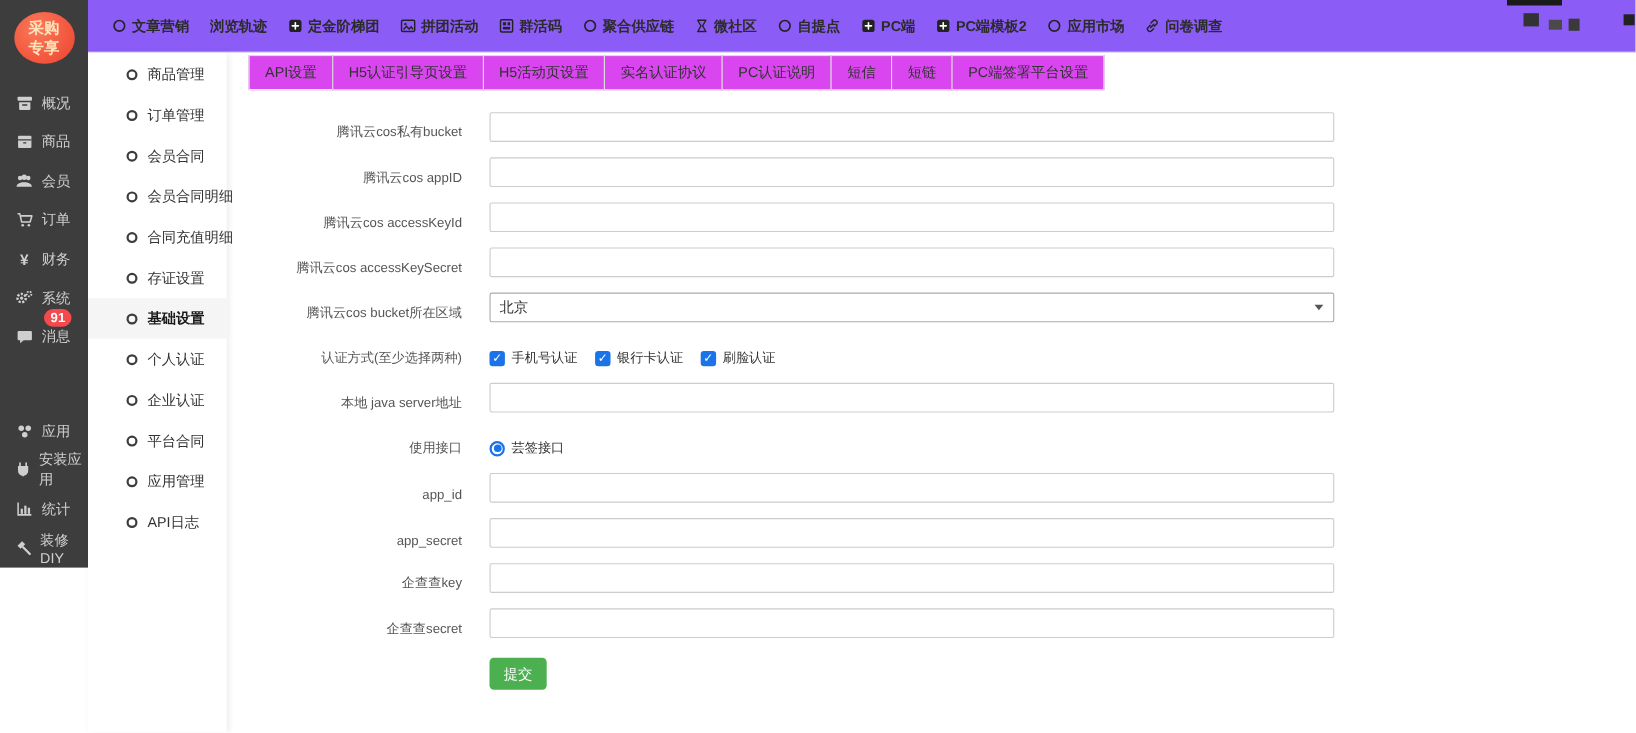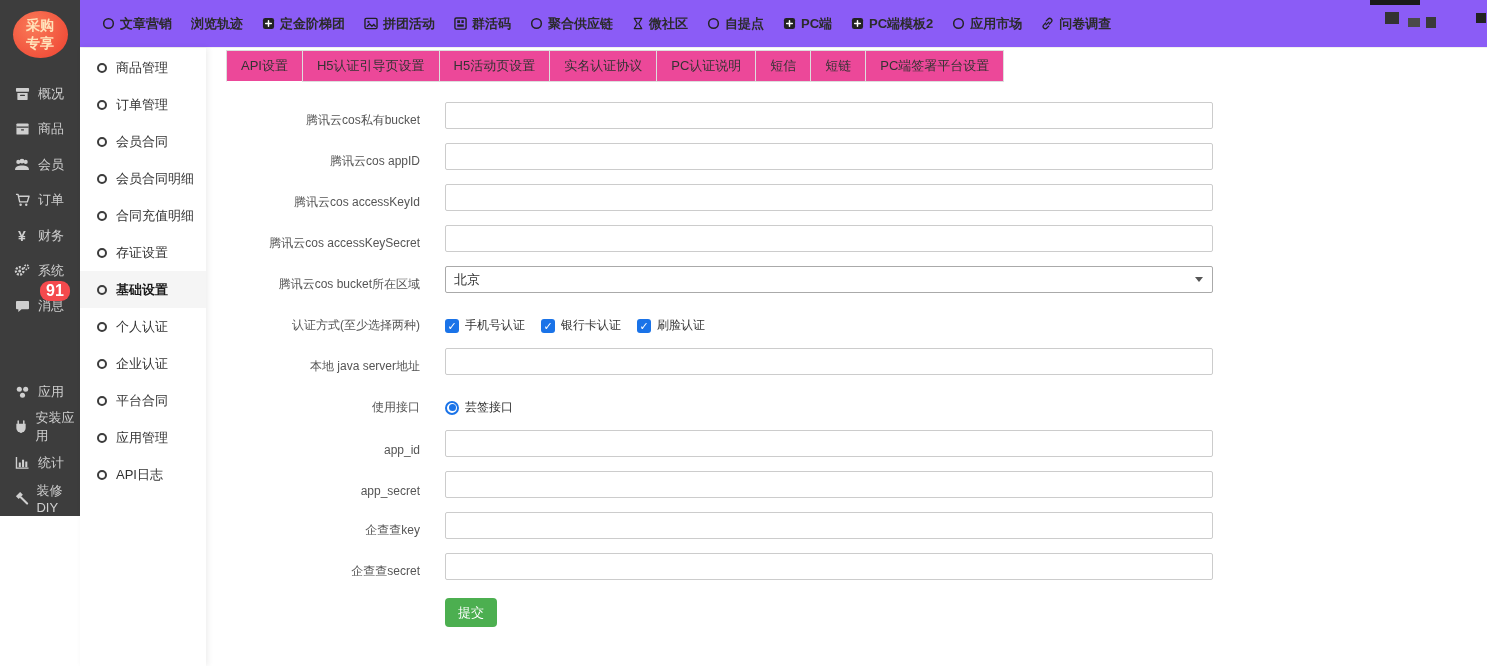--- a/index.html
+++ b/index.html
@@ -11,21 +11,21 @@
   .rail { width:80px; height:516px; background:#3d3d3d; flex:0 0 80px; display:flex; flex-direction:column; }
   .logo { width:55px; height:55px; border-radius:50%; margin:11px auto 18px auto;
     background:radial-gradient(circle at 38% 32%, #f97a58, #ee4130);
     display:flex; flex-direction:column; align-items:center; justify-content:center;
     color:#ffe3ba; font-size:14px; font-weight:bold; line-height:1.25; }
   .ritem { position:relative; display:flex; align-items:center; height:41px; padding-left:13px;
     color:#cfcfcf; font-size:13px; cursor:pointer; }
   .ritem .ricon { width:18px; display:flex; justify-content:center; margin-right:7px; }
   .ritem.gap { margin-top:50px; }
   .yen { font-size:14px; font-weight:bold; color:#cfcfcf; }
-  .badge { position:absolute; top:-8px; left:40px; background:#f4494d; color:#fff; font-size:16px;
+  .badge { position:absolute; top:-8px; left:40px; background:#f4494d; color:#fff; font-size:12px;
     font-weight:bold; padding:2px 6px; border-radius:9px; line-height:1; }
 
   
   .rightcol { flex:1; display:flex; flex-direction:column; }
 
   
   .navbar { height:48px; background:#8b5cf6; border-bottom:1px solid #f0f0f0; display:flex;
     align-items:center; padding-left:22px; position:relative; flex:0 0 48px; }
   .navitem { display:flex; align-items:center; margin-right:19px; font-size:13px; font-weight:bold;
     color:#2b2b2b; cursor:pointer; white-space:nowrap; }
@@ -35,31 +35,31 @@
   .r2 { left:1305px; top:12px; width:14px; height:12px; background:#333; }
   .r3 { left:1328px; top:18px; width:12px; height:9px; background:#4a4a4a; }
   .r4 { left:1346px; top:17px; width:10px; height:11px; background:#3a3a3a; }
   .r5 { left:1396px; top:13px; width:10px; height:10px; background:#222; }
 
   .contentrow { flex:1; display:flex; min-height:0; }
 
   
   .submenu { width:126px; flex:0 0 126px; background:#fff; box-shadow:2px 0 6px rgba(0,0,0,0.07);
     position:relative; z-index:2; padding-top:1px; }
-  .sitem { display:flex; align-items:center; height:37px; padding-left:17px; font-size:13px;
+  .sitem { display:flex; align-items:center; height:37px; padding-left:35px; font-size:13px;
     color:#333; cursor:pointer; white-space:nowrap; }
   .sitem .sicon { width:10px; height:10px; border:2px solid #3c3c3c; border-radius:50%;
     margin-right:9px; flex:0 0 10px; }
   .sitem.active { background:#f5f5f5; font-weight:bold; color:#1a1a1a; }
 
   
   .main { flex:1; background:#fff; padding:2px 0 0 20px; overflow:hidden; }
   .tabs { display:flex; margin-top:0; }
   .tab { border:1px solid #ddd; margin-left:-1px; padding:6px 14px; min-width:38px; text-align:center;
-    font-size:13px; color:#333; background:#ec4899; cursor:pointer; white-space:nowrap; }
+    font-size:13px; color:#333; background:#d946ef; cursor:pointer; white-space:nowrap; }
   .tab:first-child { margin-left:0; }
   .tab.active { border-bottom-color:#fff; }
 
   .form { margin-top:20px; }
   .frow { display:flex; align-items:flex-end; margin-bottom:14px; min-height:27px; }
   .flabel { width:219px; flex:0 0 219px; text-align:right; padding-right:25px; font-size:12px; color:#555; }
   .fctrl { width:768px; position:relative; display:flex; align-items:center; }
   .tinput { width:856px; height:27px; border:1px solid #ccc; border-radius:2px; padding:0 8px;
     font-size:13px; color:#333; background:#fff; }
   select.tsel { width:856px; height:27px; border:1px solid #aaa; border-radius:2px; padding:0 8px;

